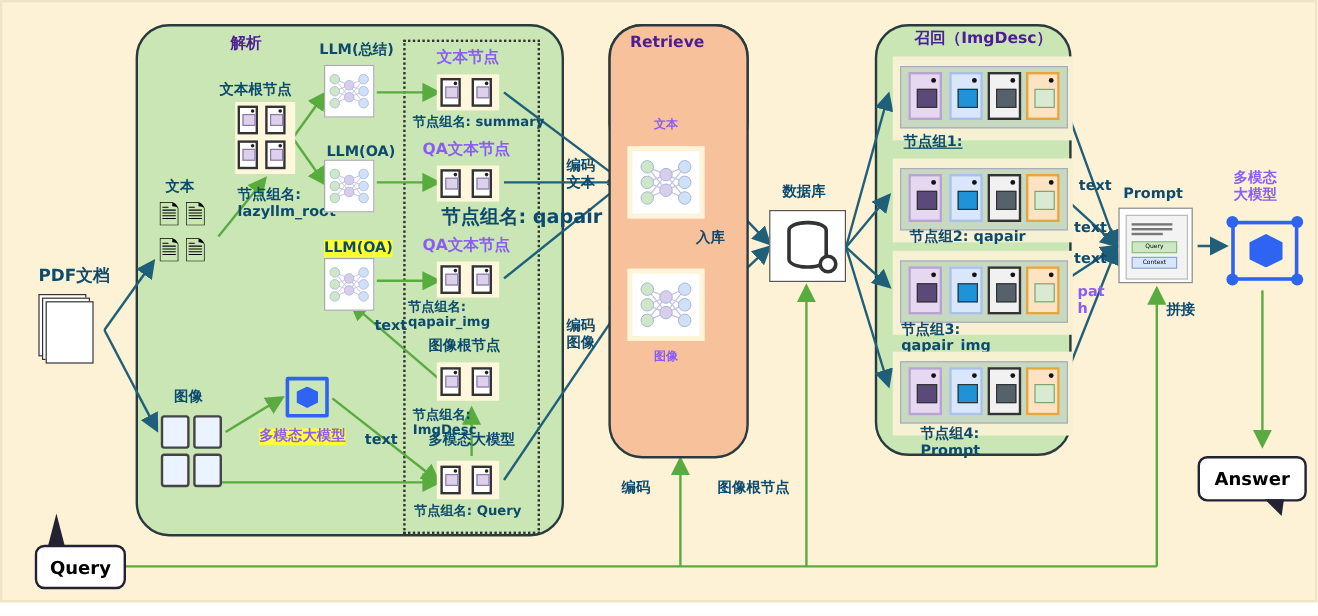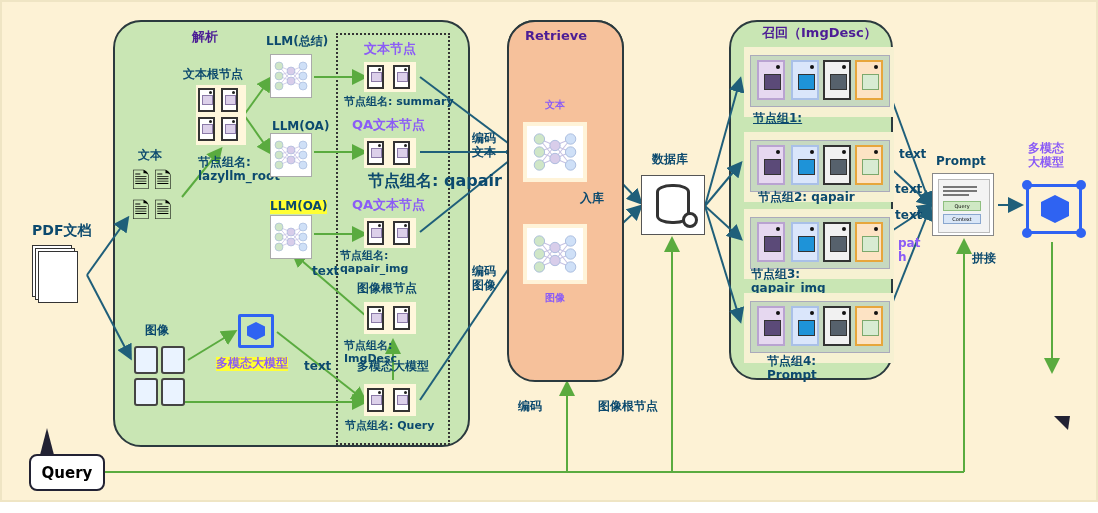--- a/index.html
+++ b/index.html
@@ -409,15 +409,16 @@
   <div style="position:absolute;left:1024px;top:182px;width:56px;height:50px;border:3px solid #2f63f2;box-sizing:border-box;">
     <div style="position:absolute;left:12px;top:8px;width:28px;height:28px;background:#2f63f2;clip-path:polygon(50% 0,100% 25%,100% 75%,50% 100%,0 75%,0 25%);"></div>
     <div style="position:absolute;left:-7px;top:-7px;width:10px;height:10px;background:#2f63f2;border-radius:50%;"></div>
     <div style="position:absolute;right:-7px;top:-7px;width:10px;height:10px;background:#2f63f2;border-radius:50%;"></div>
     <div style="position:absolute;left:-7px;bottom:-7px;width:10px;height:10px;background:#2f63f2;border-radius:50%;"></div>
     <div style="position:absolute;right:-7px;bottom:-7px;width:10px;height:10px;background:#2f63f2;border-radius:50%;"></div>
   </div>
 
   <div class="bubble" style="left:27px;top:452px;width:76px;height:37px;">Query</div>
   <div style="position:absolute;left:38px;top:426px;width:0;height:0;border-left:7px solid transparent;border-right:7px solid transparent;border-bottom:27px solid #223;"></div>
+  <div class="bubble" style="left:996px;top:378px;width:91px;height:38px;">Answer</div>
   <div style="position:absolute;left:1052px;top:414px;width:0;height:0;border-left:14px solid transparent;border-right:2px solid transparent;border-top:14px solid #223;"></div>
 
 </div>
 
 </body></html>

